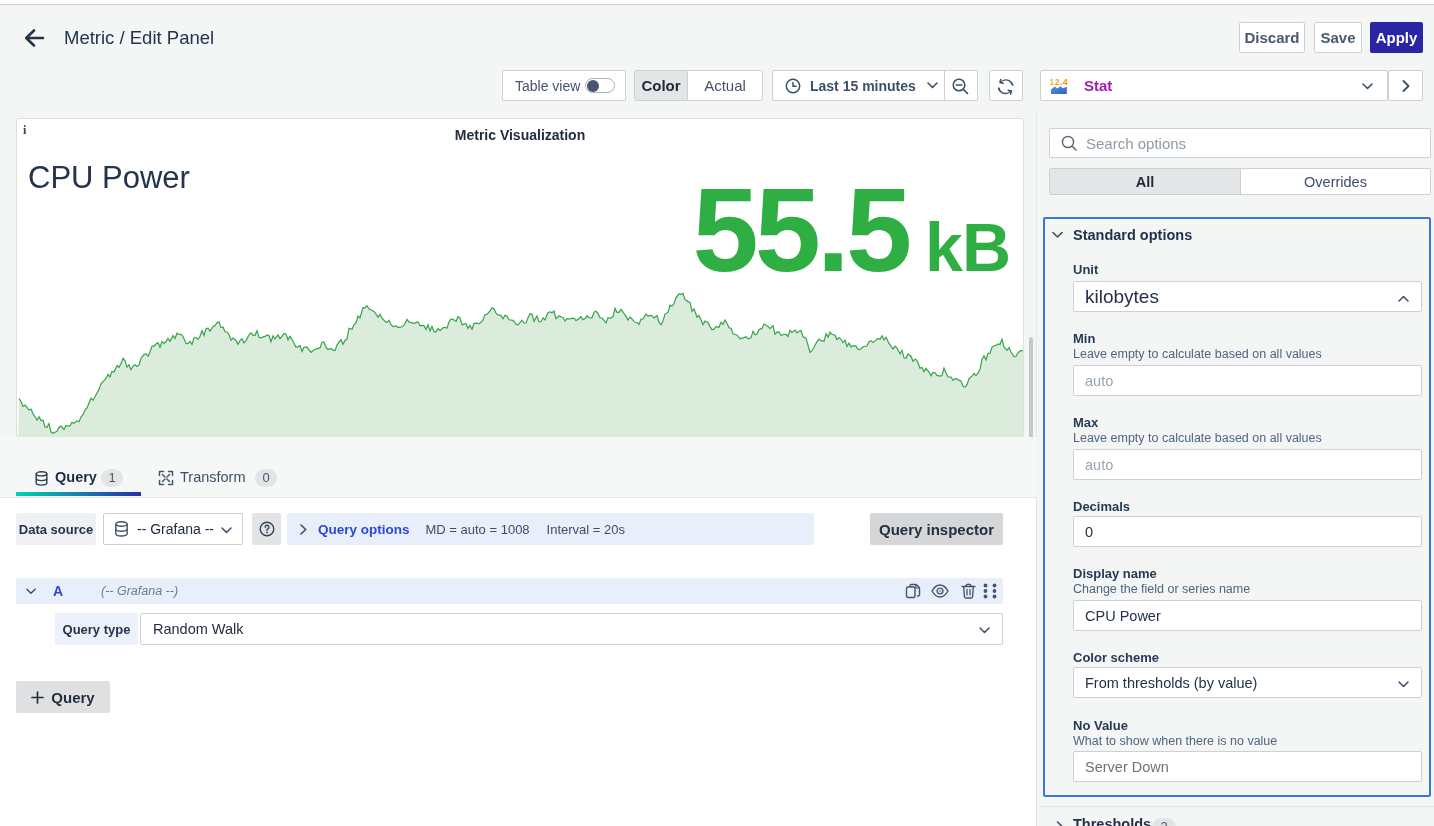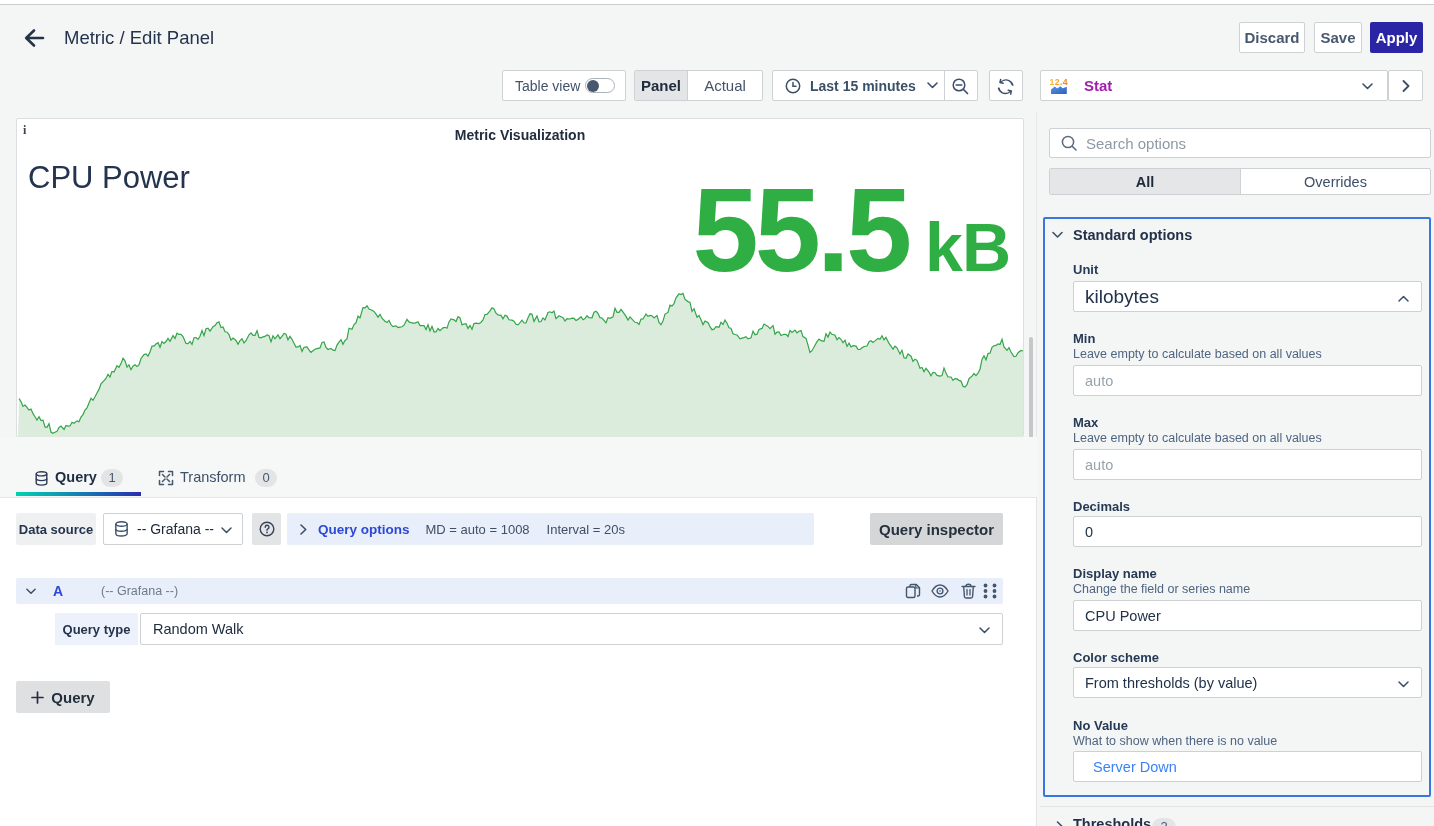--- a/index.html
+++ b/index.html
@@ -27,21 +27,21 @@
 <div class="abs btn" style="left:1370px;top:22px;width:53px;height:31px;background:#2a25a5;color:#fff;">Apply</div>
 
 <div class="abs ctrl" style="left:502px;top:70px;width:124px;height:31px;">
   <span style="margin-left:12px;font-size:14px;color:#42536a;">Table view</span>
   <span style="position:absolute;right:10px;width:30px;height:15px;border:1px solid #aab2bb;border-radius:8px;background:#fff;">
     <span style="position:absolute;left:1px;top:0.5px;width:12px;height:12px;border-radius:50%;background:#47586e;"></span>
   </span>
 </div>
 
 <div class="abs ctrl" style="left:634px;top:70px;width:129px;height:31px;padding:0;overflow:hidden;">
-  <span style="width:53px;height:100%;background:#e4e5e6;display:flex;align-items:center;justify-content:center;font-weight:bold;font-size:15px;color:#202b3b;border-right:1px solid #ced1d4;">Panel</span>
+  <span style="width:53px;height:100%;background:#e4e5e6;display:flex;align-items:center;justify-content:center;font-weight:bold;font-size:15px;color:#202b3b;border-right:1px solid #ced1d4;">Color</span>
   <span style="flex:1;display:flex;align-items:center;justify-content:center;font-size:15px;color:#42536a;">Actual</span>
 </div>
 
 <div class="abs ctrl" style="left:772px;top:70px;width:206px;height:31px;">
   <svg class="ico" style="margin-left:12px;" width="16" height="16" viewBox="0 0 16 16">
     <circle cx="8" cy="8" r="6.7" fill="none" stroke="#3c4f6a" stroke-width="1.5"></circle>
     <path d="M8 4.5 V8.3 H11" stroke="#3c4f6a" stroke-width="1.5" fill="none" stroke-linecap="round"></path>
   </svg>
   <span style="margin-left:9px;font-size:14px;font-weight:bold;color:#3a5068;">Last 15 minutes</span>
   <svg class="ico" style="margin-left:11px;" width="11" height="7" viewBox="0 0 11 7">
@@ -159,21 +159,21 @@
   <span style="margin-left:16px;font-size:13px;color:#3e4f66;">MD = auto = 1008</span>
   <span style="margin-left:17px;font-size:13px;color:#3e4f66;">Interval = 20s</span>
 </div>
 <div class="abs btn" style="left:870px;top:513px;width:133px;height:32px;background:#d5d6d8;color:#25303f;">Query inspector</div>
 
 <div class="abs" style="left:16px;top:578px;width:987px;height:26px;background:#e9eefb;border-radius:2px;">
   <svg class="ico abs" style="left:10px;top:10px;" width="10" height="7" viewBox="0 0 11 7">
       <path d="M1 1 L5.5 5.5 L10 1" stroke="#3c4f6a" stroke-width="1.6" fill="none" stroke-linecap="round" stroke-linejoin="round"></path>
     </svg>
   <span class="abs" style="left:37px;top:5px;font-size:14px;font-weight:bold;color:#2b49d2;">A</span>
-  <span class="abs" style="left:85px;top:6px;font-size:12.5px;color:#6c7a8d;">(-- Grafana --)</span>
+  <span class="abs" style="left:85px;top:6px;font-size:12.5px;font-style:italic;color:#6c7a8d;">(-- Grafana --)</span>
   <svg class="abs" style="left:889px;top:5px;" width="16" height="16" viewBox="0 0 16 16">
     <rect x="1.5" y="4" width="8.5" height="10.5" rx="1.5" fill="none" stroke="#44566c" stroke-width="1.4"></rect>
     <path d="M5 4 V2.8 a1.3 1.3 0 0 1 1.3-1.3 h5 l3.2 3.2 v7 a1.3 1.3 0 0 1 -1.3 1.3 H12" fill="none" stroke="#44566c" stroke-width="1.4"></path>
     <path d="M10.8 1.7 V5 H14.3" fill="none" stroke="#44566c" stroke-width="1.2"></path>
   </svg>
   <svg class="abs" style="left:915px;top:6px;" width="18" height="14" viewBox="0 0 18 14">
     <path d="M1 7 C3.5 2.6 6 1 9 1 s5.5 1.6 8 6 c-2.5 4.4-5 6-8 6 s-5.5-1.6-8-6 Z" fill="none" stroke="#44566c" stroke-width="1.4"></path>
     <circle cx="9" cy="7" r="2.9" fill="none" stroke="#44566c" stroke-width="1.4"></circle>
     <circle cx="9" cy="7" r="0.8" fill="#44566c"></circle>
   </svg>
@@ -257,21 +257,21 @@
 <div class="abs" style="left:1073px;top:650px;font-size:13px;font-weight:bold;color:#263a55;">Color scheme</div>
 <div class="abs ctrl" style="left:1073px;top:667px;width:349px;height:31px;">
     <span style="margin-left:11px;font-size:14.5px;color:#22324a;">From thresholds (by value)</span>
     <svg style="position:absolute;right:12px;top:13px;" width="11" height="7" viewBox="0 0 11 7">
       <path d="M1 1 L5.5 5.5 L10 1" stroke="#3c4f6a" stroke-width="1.5" fill="none" stroke-linecap="round" stroke-linejoin="round"></path>
     </svg>
   </div>
 <div class="abs" style="left:1073px;top:718px;font-size:13px;font-weight:bold;color:#263a55;">No Value</div>
 <div class="abs" style="left:1073px;top:734px;font-size:12.5px;color:#4e6583;">What to show when there is no value</div>
 <div class="abs ctrl" style="left:1073px;top:751px;width:349px;height:31px;">
-    <span style="margin-left:19px;font-size:14.5px;color:#3b82f6;">Server Down</span>
+    <span style="margin-left:11px;font-size:14.5px;color:#737373;">Server Down</span>
   </div>
 
 <div class="abs" style="left:1040px;top:806px;width:394px;height:1px;background:#e3e4e5;"></div>
 <svg class="abs" style="left:1056px;top:821px;" width="8" height="11" viewBox="0 0 7 11">
     <path d="M1 1 L5.7 5.5 L1 10" stroke="#3c4f6a" stroke-width="1.6" fill="none" stroke-linecap="round" stroke-linejoin="round"></path>
   </svg>
 <div class="abs" style="left:1073px;top:816px;font-size:14.5px;font-weight:bold;color:#22324a;">Thresholds</div>
 <div class="abs" style="left:1152px;top:818px;width:24px;height:18px;background:#e3e4e6;border-radius:9px;text-align:center;line-height:18px;font-size:13px;color:#46586d;">2</div>
 
 </body></html>

